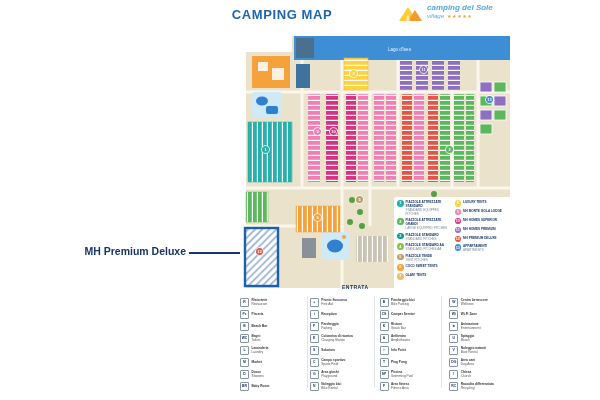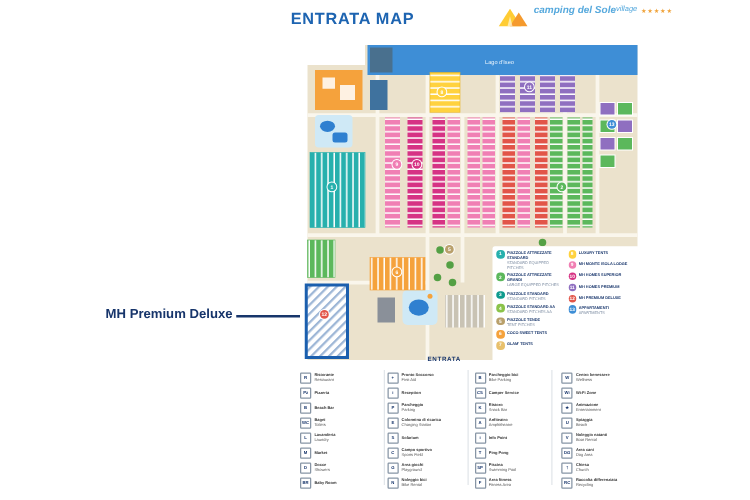--- a/index.html
+++ b/index.html
@@ -3,21 +3,21 @@
 <meta charset="utf-8">
 <style>
   html,body{margin:0;padding:0;}
   body{font-family:"Liberation Sans", sans-serif;}
   .screen{position:relative;width:600px;height:400px;background:#ffffff;overflow:hidden;}
 
   .page-title{position:absolute;left:226px;top:7px;width:112px;text-align:center;
     font-size:13px;font-weight:bold;color:#1d64b1;letter-spacing:0.6px;}
 
   .logo{position:absolute;left:398px;top:4px;display:flex;align-items:flex-start;gap:3px;}
-  .logo-text{display:flex;flex-direction:row;text-align:center;}
+  .logo-text{display:flex;flex-direction:column;text-align:center;}
   .logo-line1{font-size:8px;font-weight:bold;font-style:italic;color:#56a9dd;line-height:1.1;}
   .logo-row2{display:flex;align-items:center;gap:3px;}
   .logo-village{font-size:6px;font-style:italic;color:#56a9dd;}
   .logo-stars{font-size:5px;color:#f0a33a;letter-spacing:0.6px;}
 
   .callout-label{position:absolute;left:80px;top:245px;width:106px;text-align:right;
     font-size:10.5px;font-weight:bold;color:#17356b;}
   .callout-line{position:absolute;left:189px;top:252px;width:51px;height:2px;background:#17356b;}
 
   .map-svg{position:absolute;left:238px;top:26px;}
@@ -50,21 +50,21 @@
   .svc-l2{display:block;}
   .svc-l2:empty{display:none;}
 
   .legend-divider{position:absolute;top:296px;width:1px;height:92px;background:#e2e6ea;}
 </style>
 </head>
 <body>
 
 <div class="screen">
 
-  <div class="page-title">ENTRATA MAP</div>
+  <div class="page-title">CAMPING MAP</div>
 
   <div class="logo">
     <svg width="26" height="18" viewBox="0 0 26 18">
       <polygon points="1,17 10,3 19,17" fill="#ffcc33"></polygon>
       <polygon points="10,17 17,6 24,17" fill="#f59a2d"></polygon>
       <polygon points="8,17 10,9 12,17" fill="#ffffff" opacity="0.6"></polygon>
     </svg>
     <div class="logo-text">
       <span class="logo-line1">camping del Sole</span>
       <span class="logo-row2">

